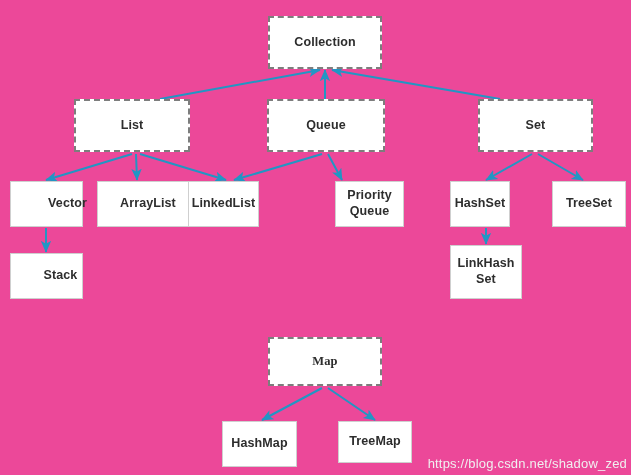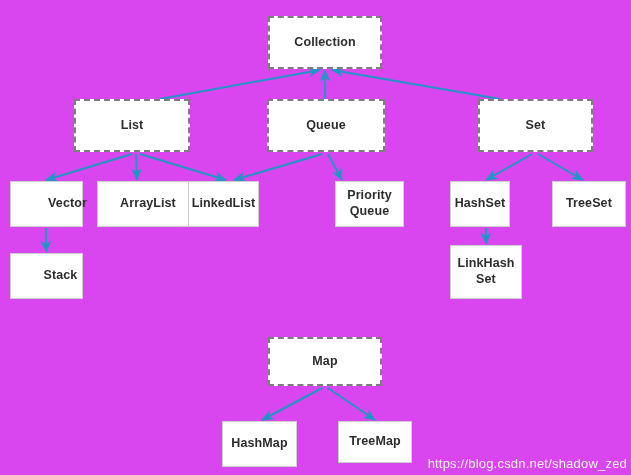--- a/index.html
+++ b/index.html
@@ -4,21 +4,21 @@
 <style>
   html, body {
     margin: 0;
     padding: 0;
     background: #ffffff;
   }
   #canvas {
     position: relative;
     width: 631px;
     height: 475px;
-    background: #d946ef;
+    background: #ec4899;
     font-family: "Liberation Sans", sans-serif;
     overflow: hidden;
   }
   #edges {
     position: absolute;
     left: 0;
     top: 0;
     width: 631px;
     height: 475px;
     pointer-events: none;
@@ -121,21 +121,21 @@
       <div class="node solid" style="left: 552px; top: 181px; width: 74px; height: 46px;">
         <span class="node-label">TreeSet</span>
       </div>
       <div class="node solid" style="left: 10px; top: 253px; width: 73px; height: 46px; padding-left: 28px;">
         <span class="node-label">Stack</span>
       </div>
       <div class="node solid" style="left: 450px; top: 245px; width: 72px; height: 54px;">
         <span class="node-label">LinkHash
 Set</span>
       </div>
-      <div class="node dashed" style="left: 268px; top: 337px; width: 114px; height: 49px;">
+      <div class="node dashed" style="left: 268px; top: 337px; width: 114px; height: 49px; font-family: Liberation Serif, serif;">
         <span class="node-label">Map</span>
       </div>
       <div class="node solid" style="left: 222px; top: 421px; width: 75px; height: 46px;">
         <span class="node-label">HashMap</span>
       </div>
       <div class="node solid" style="left: 338px; top: 421px; width: 74px; height: 42px;">
         <span class="node-label">TreeMap</span>
       </div>
     </div>
 

